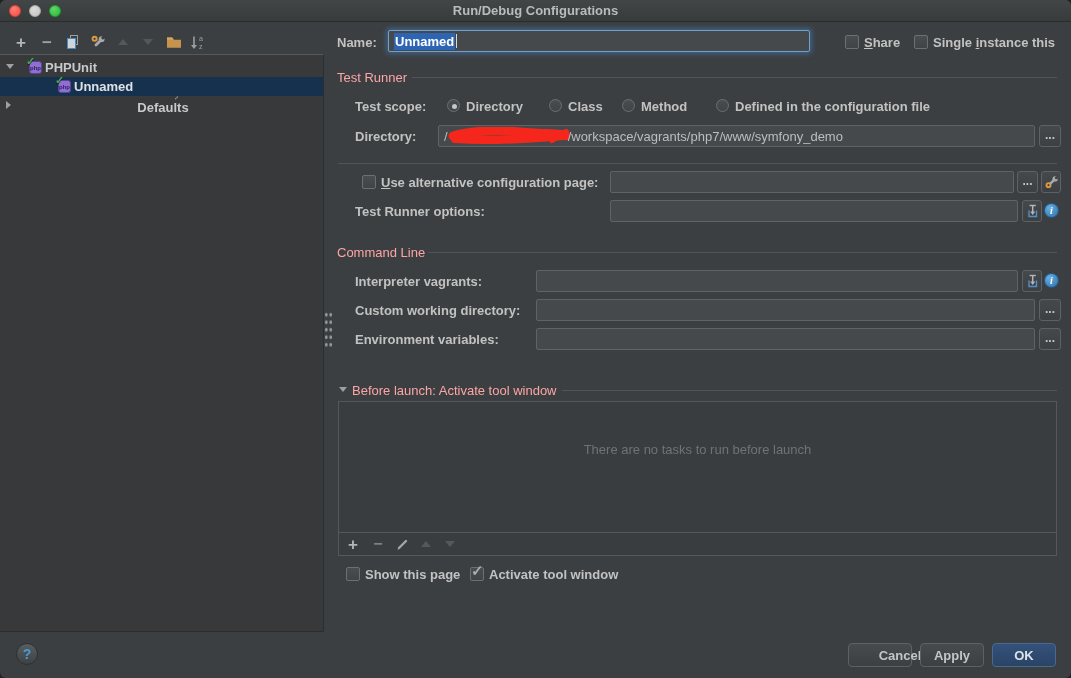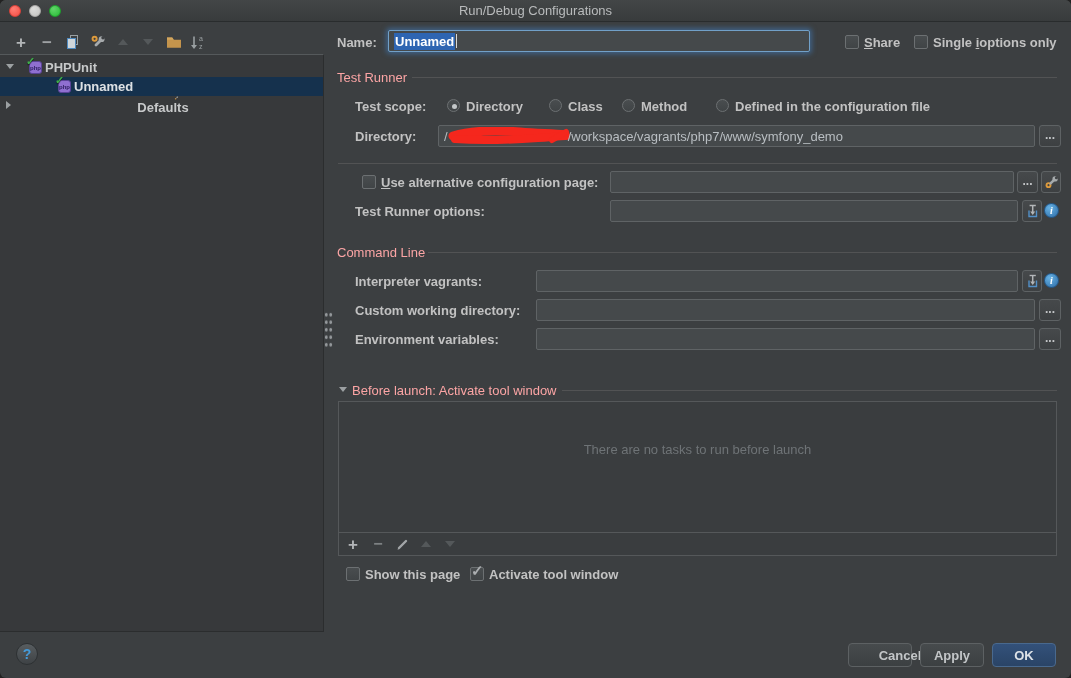--- a/index.html
+++ b/index.html
@@ -6,21 +6,21 @@
   *{box-sizing:border-box;}
   .window{
     position:relative;width:1071px;height:678px;background:#3c3f41;
     font-family:"Liberation Sans",sans-serif;font-size:13px;color:#bdbdbd;
     border-radius:6px;overflow:hidden;
   }
   
   .titlebar{position:absolute;left:0;top:0;width:100%;height:22px;
     background:linear-gradient(#434647,#383b3c);border-bottom:1px solid #292c2d;}
   .title{position:absolute;left:0;top:0;width:100%;height:22px;line-height:22px;
-    text-align:center;color:#b9bbbc;font-size:13px;}
+    text-align:center;color:#b9bbbc;font-size:13px;font-weight:bold;}
   .light{position:absolute;top:5px;width:12px;height:12px;border-radius:50%;}
   .light.red{left:9px;background:radial-gradient(circle at 35% 30%,#ff7d74,#f44d43);border:1px solid #d8423a;}
   .light.gray{left:29px;background:radial-gradient(circle at 35% 30%,#dcdcda,#c2c2c0);border:1px solid #abaaa8;}
   .light.green{left:49px;background:radial-gradient(circle at 35% 30%,#62d56a,#27ba35);border:1px solid #209f2e;}
 
   
   .ltoolbar-icon{position:absolute;width:20px;height:20px;top:32px;display:flex;
     align-items:center;justify-content:center;cursor:default;}
   .glyph-plus{color:#b2b5b7;font-size:17px;font-weight:bold;line-height:1;}
   .glyph-minus{color:#9ea1a3;font-size:17px;font-weight:bold;line-height:1;}
@@ -177,21 +177,21 @@
     </div>
 
   <span class="lbl" style="left:337px;top:35px;">Name:</span>
   <div class="field focused" style="left:388px;top:30px;width:422px;">
     <span class="sel-text">Unnamed</span>
       <span class="caret"></span>
   </div>
   <span class="checkbox" style="left:845px;top:35px;"></span>
   <span class="cb-label" style="left:864px;top:35px;"><span class="mn">S</span><span>hare</span></span>
   <span class="checkbox" style="left:914px;top:35px;"></span>
-  <span class="cb-label" style="left:933px;top:35px;"><span>Single </span><span class="mn">i</span><span>options only</span></span>
+  <span class="cb-label" style="left:933px;top:35px;"><span>Single </span><span class="mn">i</span><span>nstance this</span></span>
 
   <span class="sect" style="left:337px;top:70px;">Test Runner</span>
   <div class="rule" style="left:412px;top:77px;width:645px;"></div>
 
   <span class="lbl" style="left:355px;top:99px;">Test scope:</span>
   <span class="radio on" style="left:447px;top:99px;"></span>
   <span class="cb-label" style="left:466px;top:99px;">Directory</span>
   <span class="radio" style="left:549px;top:99px;"></span>
   <span class="cb-label" style="left:568px;top:99px;">Class</span>
   <span class="radio" style="left:622px;top:99px;"></span>

